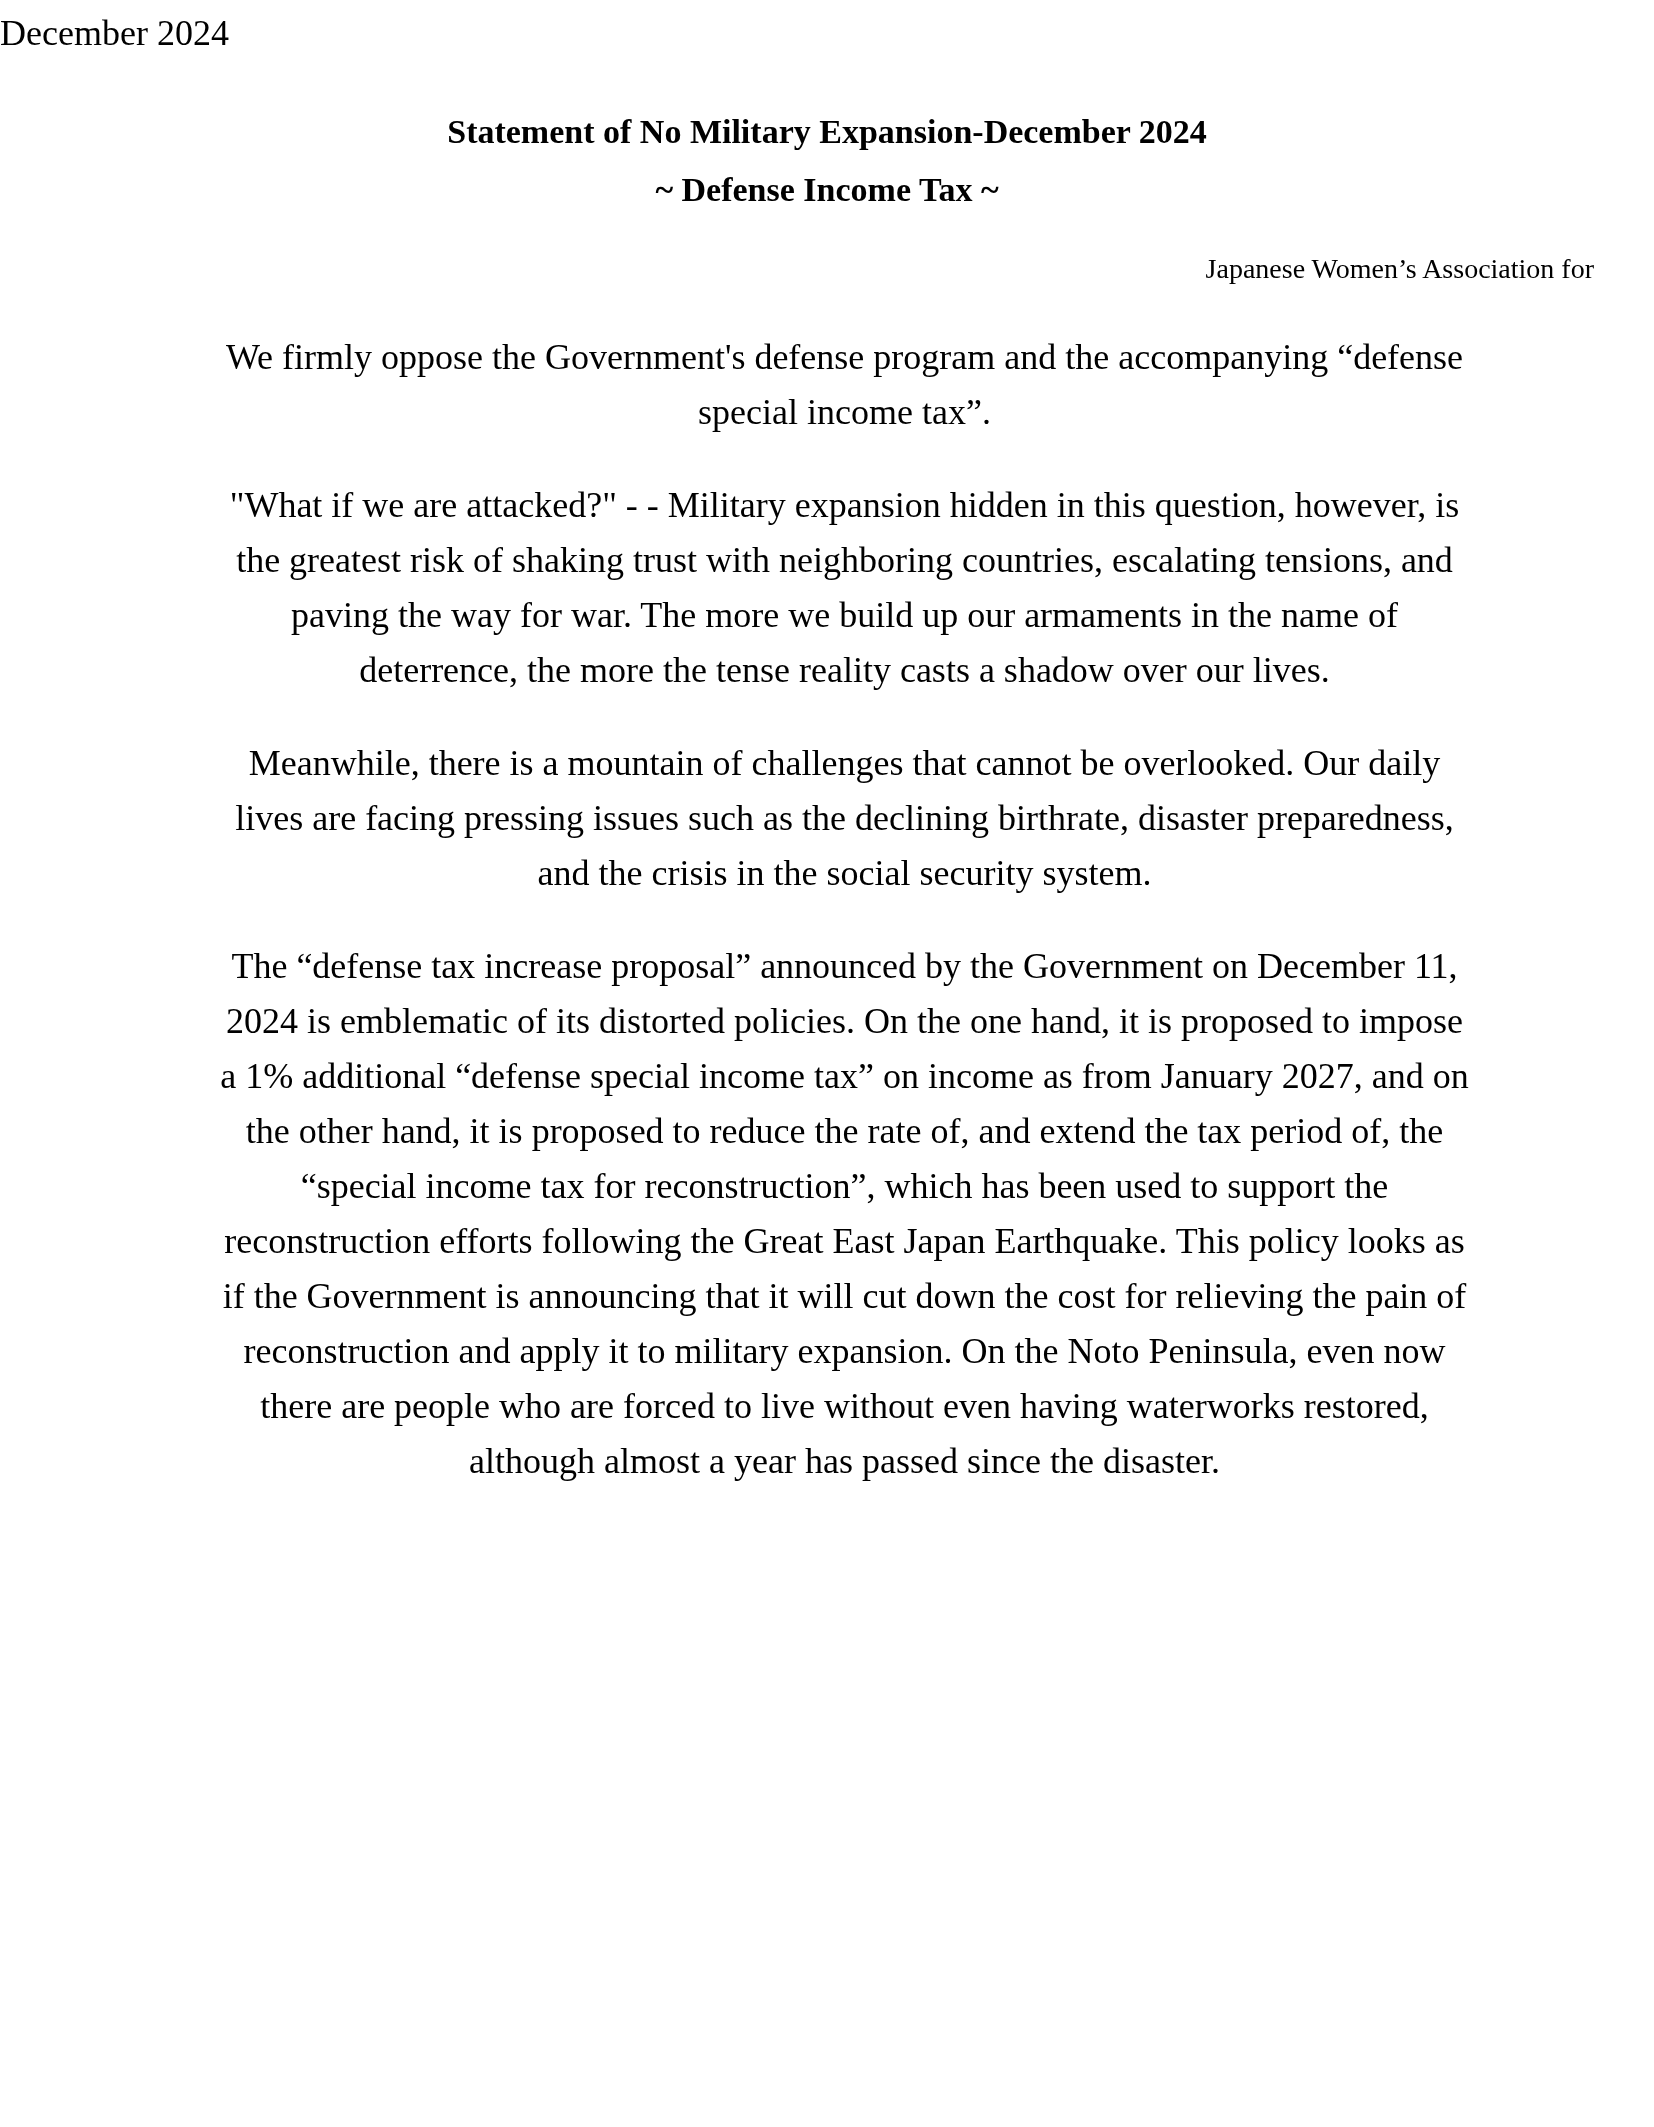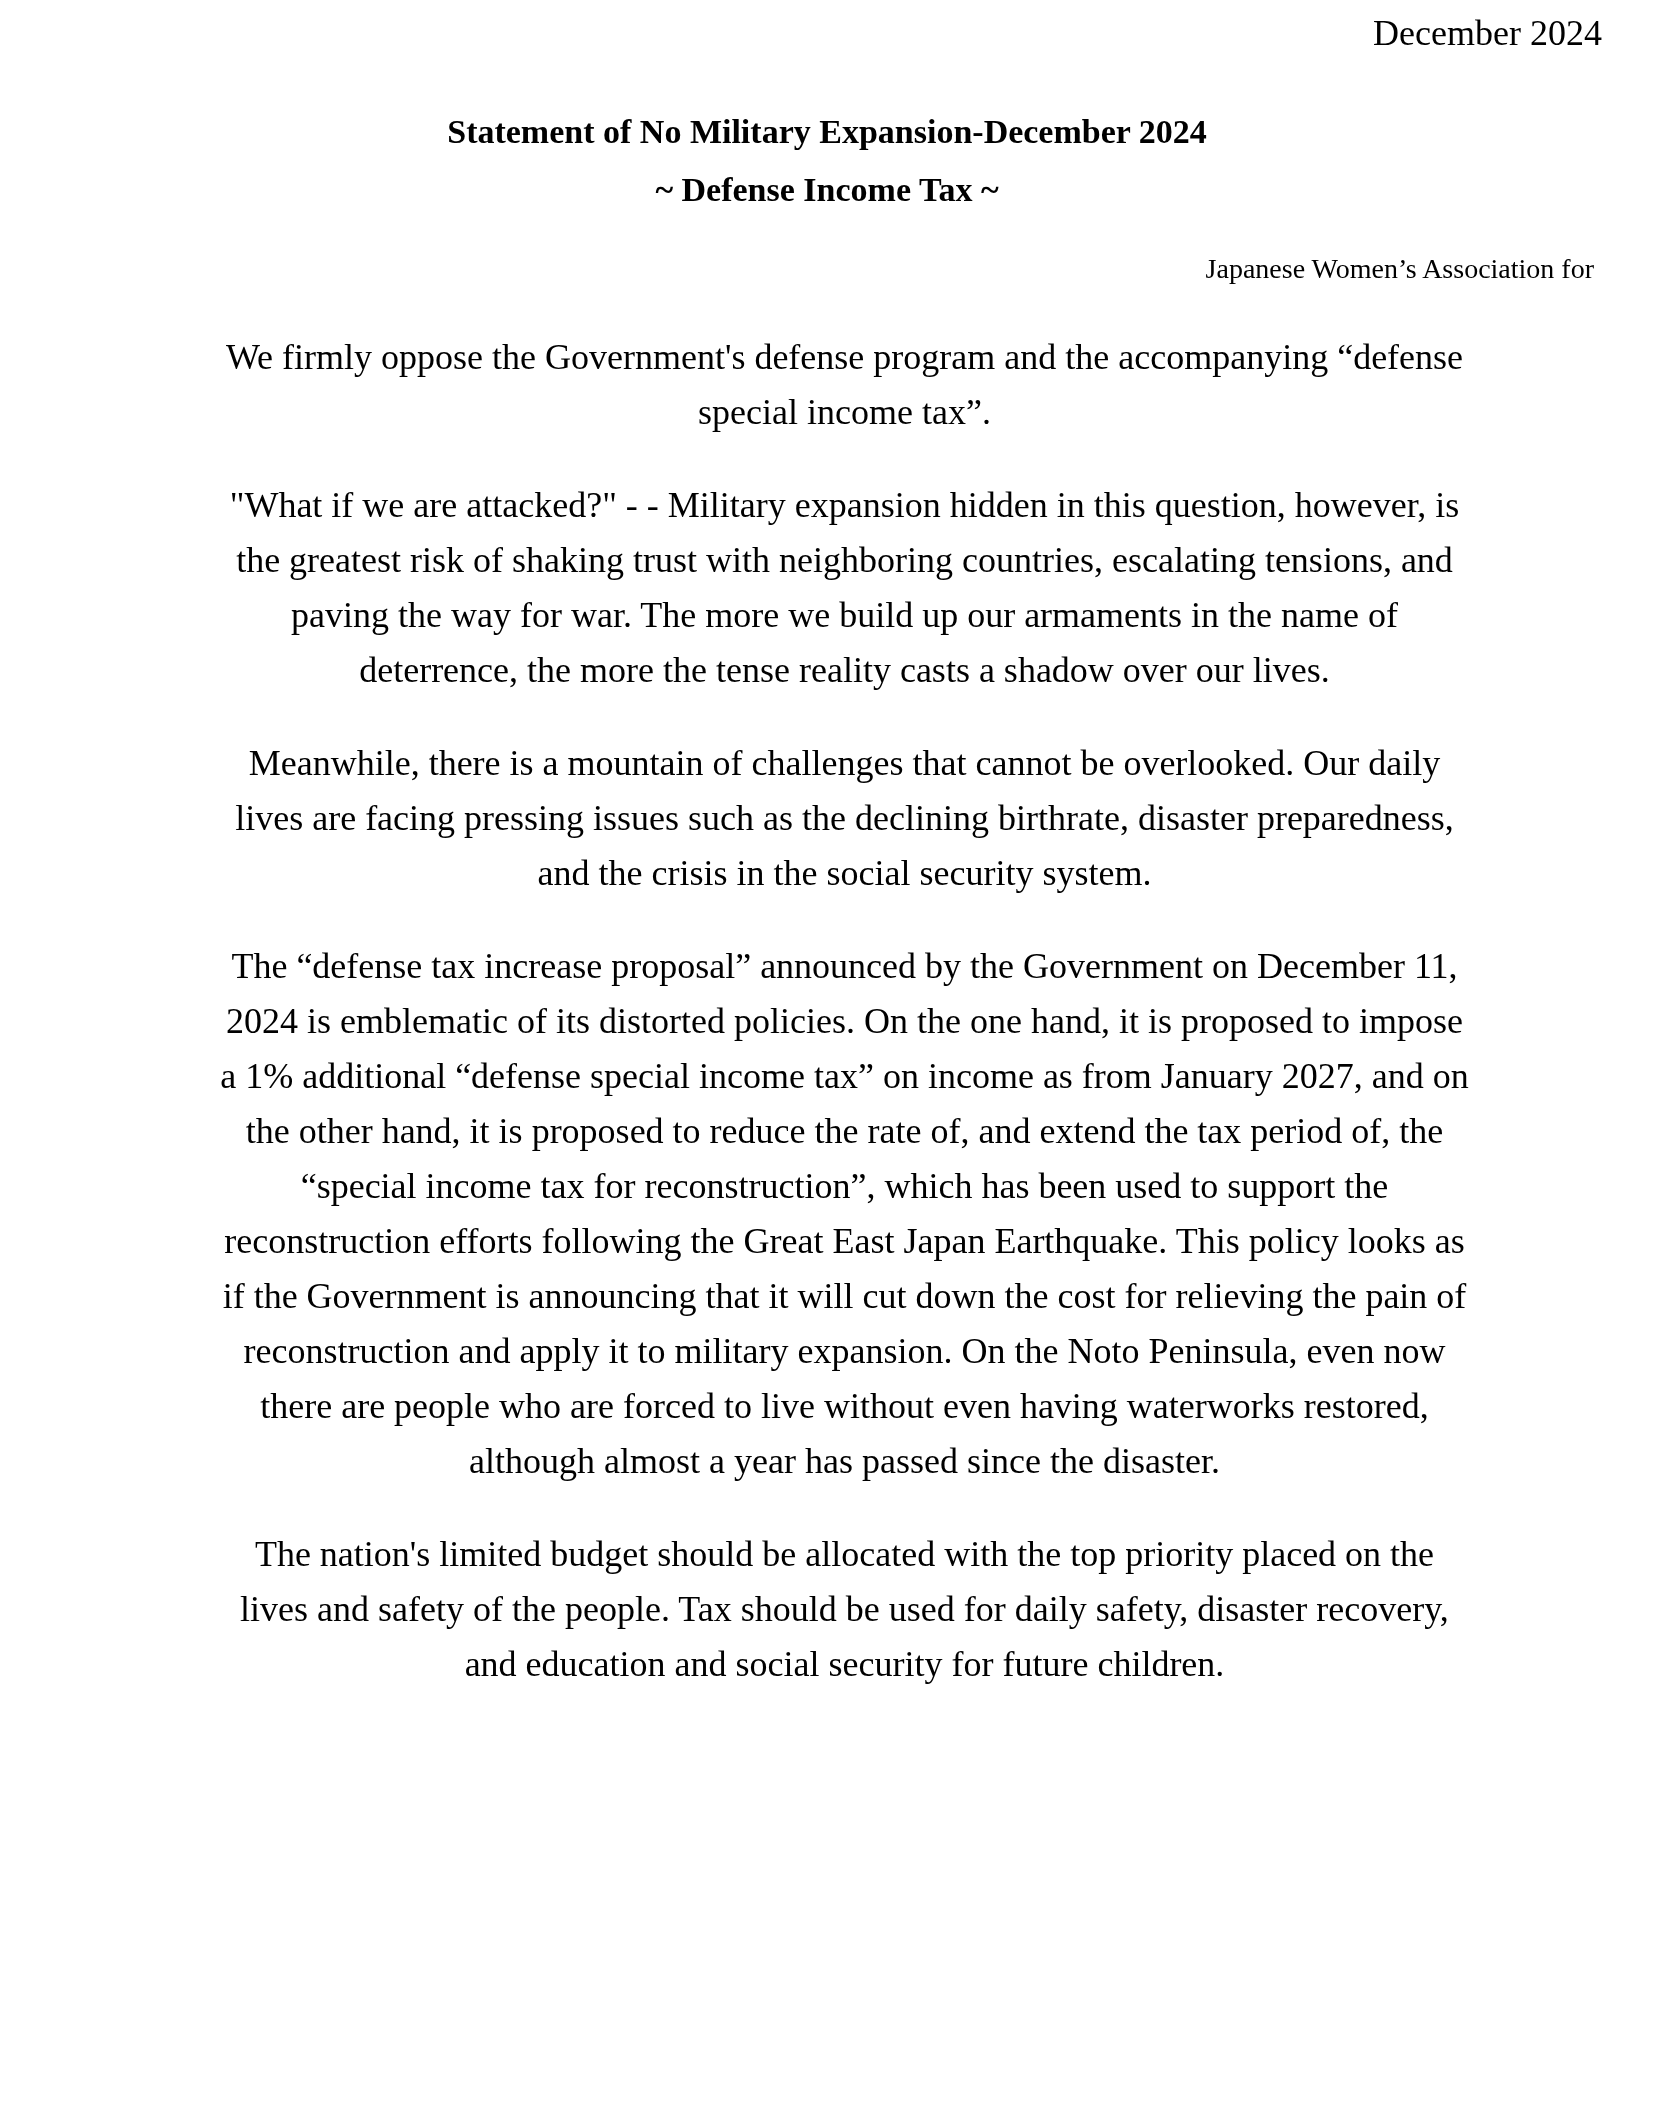--- a/index.html
+++ b/index.html
@@ -12,21 +12,20 @@
     width: 1654px;
     height: 2127px;
     box-sizing: border-box;
     background: #ffffff;
     color: #000000;
     font-family: "Liberation Serif", "DejaVu Serif", serif;
     padding-top: 8px;
     overflow: hidden;
   }
   .date-line {
-    text-align: right;
     padding-right: 52px;
     font-size: 36px;
     line-height: 50px;
   }
   .title-block {
     margin-top: 45px;
     text-align: center;
   }
   .title-line {
     font-weight: bold;
@@ -88,18 +87,15 @@
     <p class="body-para">The “defense tax increase proposal” announced by the Government on December 11,
 2024 is emblematic of its distorted policies. On the one hand, it is proposed to impose
 a 1% additional “defense special income tax” on income as from January 2027, and on
 the other hand, it is proposed to reduce the rate of, and extend the tax period of, the
 “special income tax for reconstruction”, which has been used to support the
 reconstruction efforts following the Great East Japan Earthquake. This policy looks as
 if the Government is announcing that it will cut down the cost for relieving the pain of
 reconstruction and apply it to military expansion. On the Noto Peninsula, even now
 there are people who are forced to live without even having waterworks restored,
 although almost a year has passed since the disaster.</p>
-    <p class="body-para">The nation's limited budget should be allocated with the top priority placed on the
-lives and safety of the people. Tax should be used for daily safety, disaster recovery,
-and education and social security for future children.</p>
   </div>
 
 </div>
 
 </body></html>

